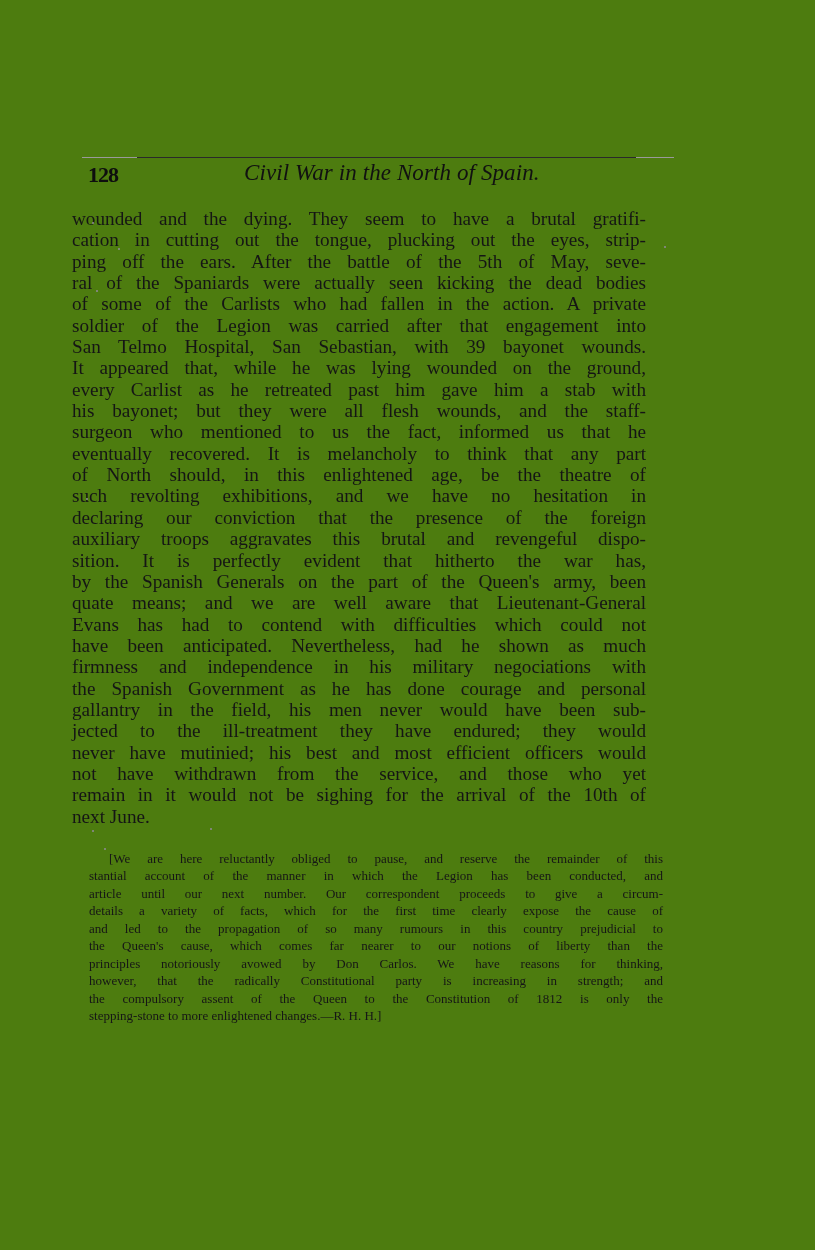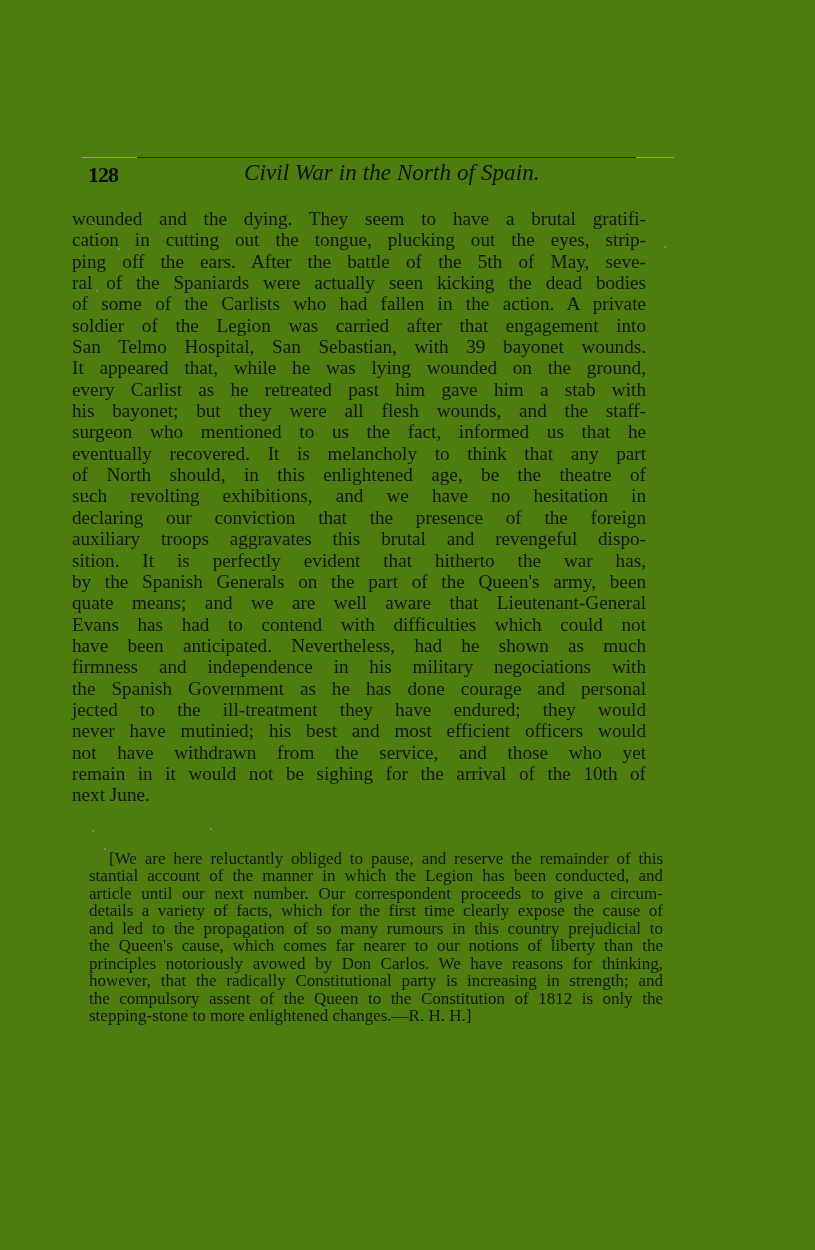--- a/index.html
+++ b/index.html
@@ -89,21 +89,21 @@
       text-align-last: left;
     }
     .footnote {
       position: absolute;
       left: 89px;
       top: 850px;
       width: 574px;
     }
     .fn-line {
       display: block;
-      font-size: 17px;
+      font-size: 13px;
       line-height: 17.45px;
       height: 17.45px;
       white-space: nowrap;
       text-align: justify;
       text-align-last: justify;
       color: #161616;
     }
     .fn-line.first {
       padding-left: 20px;
     }
@@ -149,20 +149,21 @@
     <span class="body-line">such revolting exhibitions, and we have no hesitation in</span>
     <span class="body-line">declaring our conviction that the presence of the foreign</span>
     <span class="body-line">auxiliary troops aggravates this brutal and revengeful dispo-</span>
     <span class="body-line">sition.  It is perfectly evident that hitherto the war has,</span>
     <span class="body-line">by the Spanish Generals on the part of the Queen's army, been</span>
     <span class="body-line">quate means; and we are well aware that Lieutenant-General</span>
     <span class="body-line">Evans has had to contend with difficulties which could not</span>
     <span class="body-line">have been anticipated.  Nevertheless, had he shown as much</span>
     <span class="body-line">firmness and independence in his military negociations with</span>
     <span class="body-line">the Spanish Government as he has done courage and personal</span>
+    <span class="body-line">gallantry in the field, his men never would have been sub-</span>
     <span class="body-line">jected to the ill-treatment they have endured; they would</span>
     <span class="body-line">never have mutinied; his best and most efficient officers would</span>
     <span class="body-line">not have withdrawn from the service, and those who yet</span>
     <span class="body-line">remain in it would not be sighing for the arrival of the 10th of</span>
     <span class="body-line last">next June.</span>
   </div>
 
   <div class="footnote">
     <span class="fn-line first">[We are here reluctantly obliged to pause, and reserve the remainder of this</span>
     <span class="fn-line">stantial account of the manner in which the Legion has been conducted, and</span>

